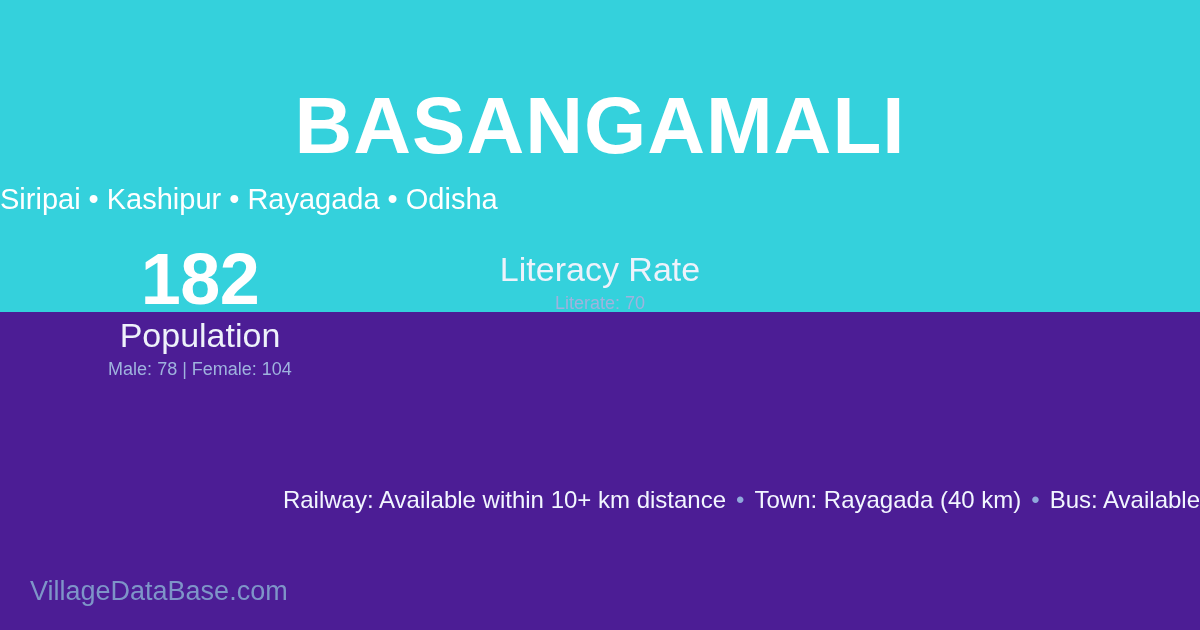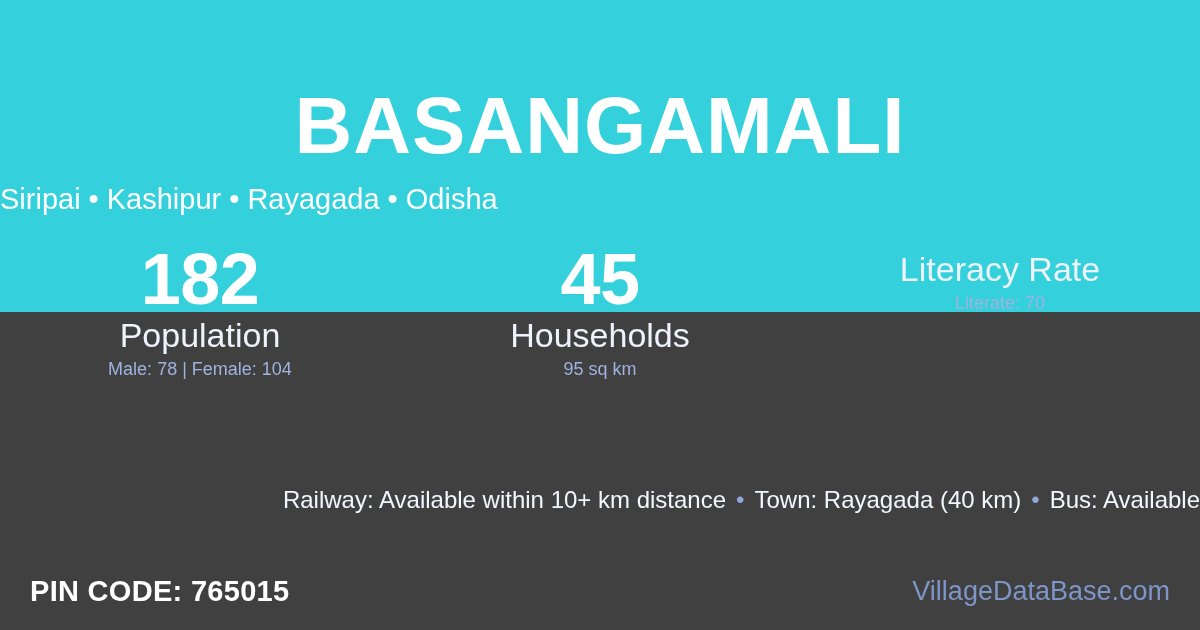--- a/index.html
+++ b/index.html
@@ -11,21 +11,21 @@
     width: 1200px;
     height: 630px;
     overflow: hidden;
     font-family: "Liberation Sans", sans-serif;
     background: #2a55b4;
   }
   .card {
     position: relative;
     width: 1200px;
     height: 630px;
-    background: #404040;
+    background: #4c1d95;
   }
   
   .teal-band {
     position: absolute;
     left: 0;
     top: 0;
     width: 1200px;
     height: 312px;
     background: #34d1dc;
   }
@@ -151,35 +151,29 @@
   </div>
 
   <div class="stats">
 
     <div class="stat">
       <div class="stat-value">182</div>
       <div class="stat-label">Population</div>
       <div class="stat-sub">Male: 78 | Female: 104</div>
     </div>
 
-    <div class="stat">
-      <div class="stat-value">45</div>
-      <div class="stat-label">Households</div>
-      <div class="stat-sub">95 sq km</div>
-    </div>
 
     <div class="stat">
       <div class="stat-label">Literacy Rate</div>
       <div class="stat-sub">Literate: 70</div>
     </div>
 
   </div>
 
   <div class="infra">
     <span>Railway: Available within 10+ km distance</span><span class="sep">•</span><span>Town: Rayagada (40 km)</span><span class="sep">•</span><span>Bus: Available</span>
   </div>
 
   <div class="footer">
-    <div class="pin-code">PIN CODE: 765015</div>
     <div class="watermark">VillageDataBase.com</div>
   </div>
 
 </div>
 
 </body></html>

